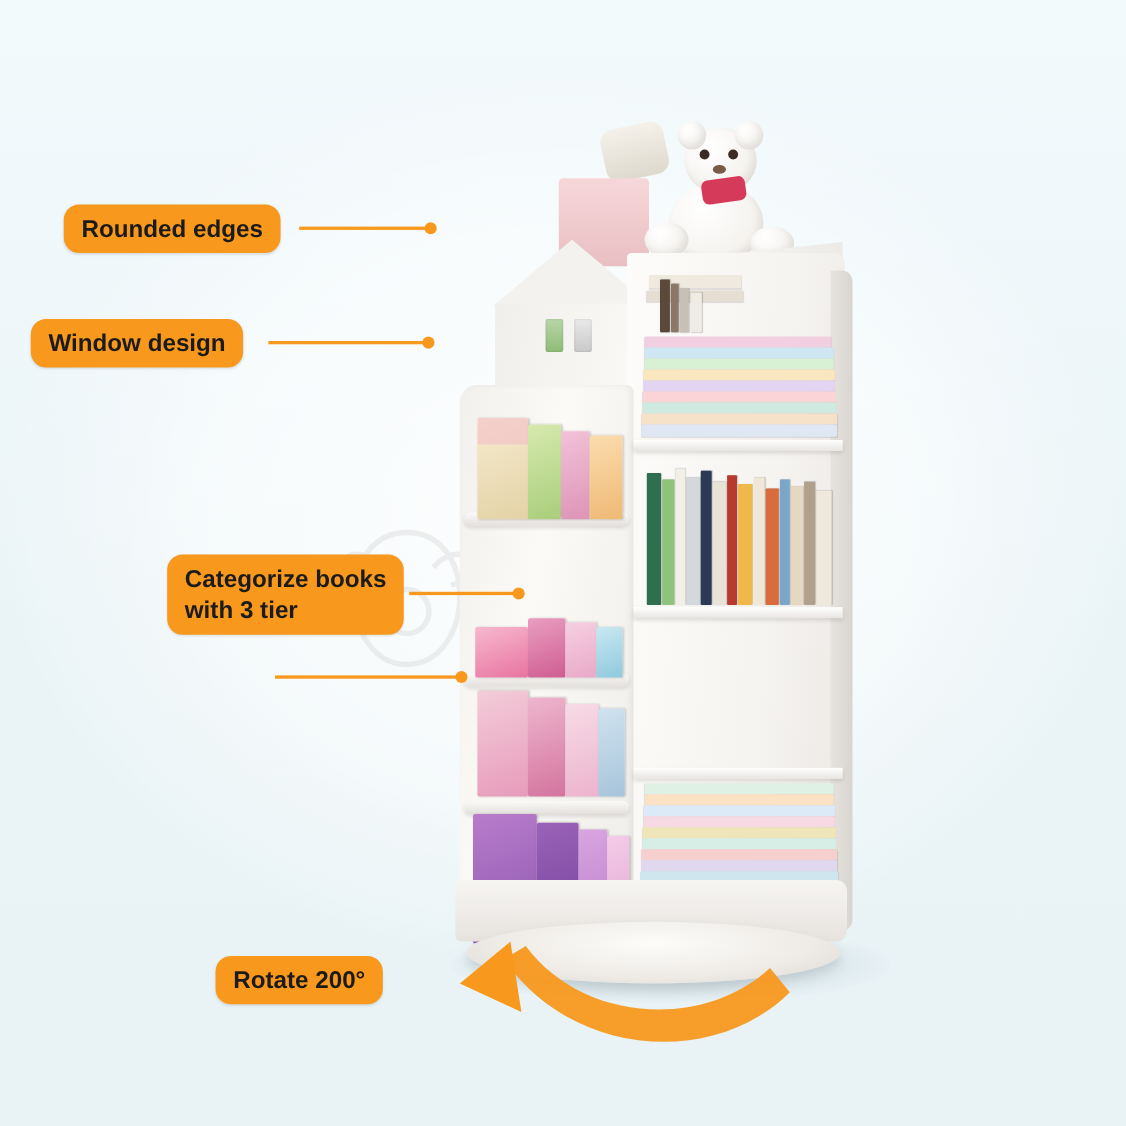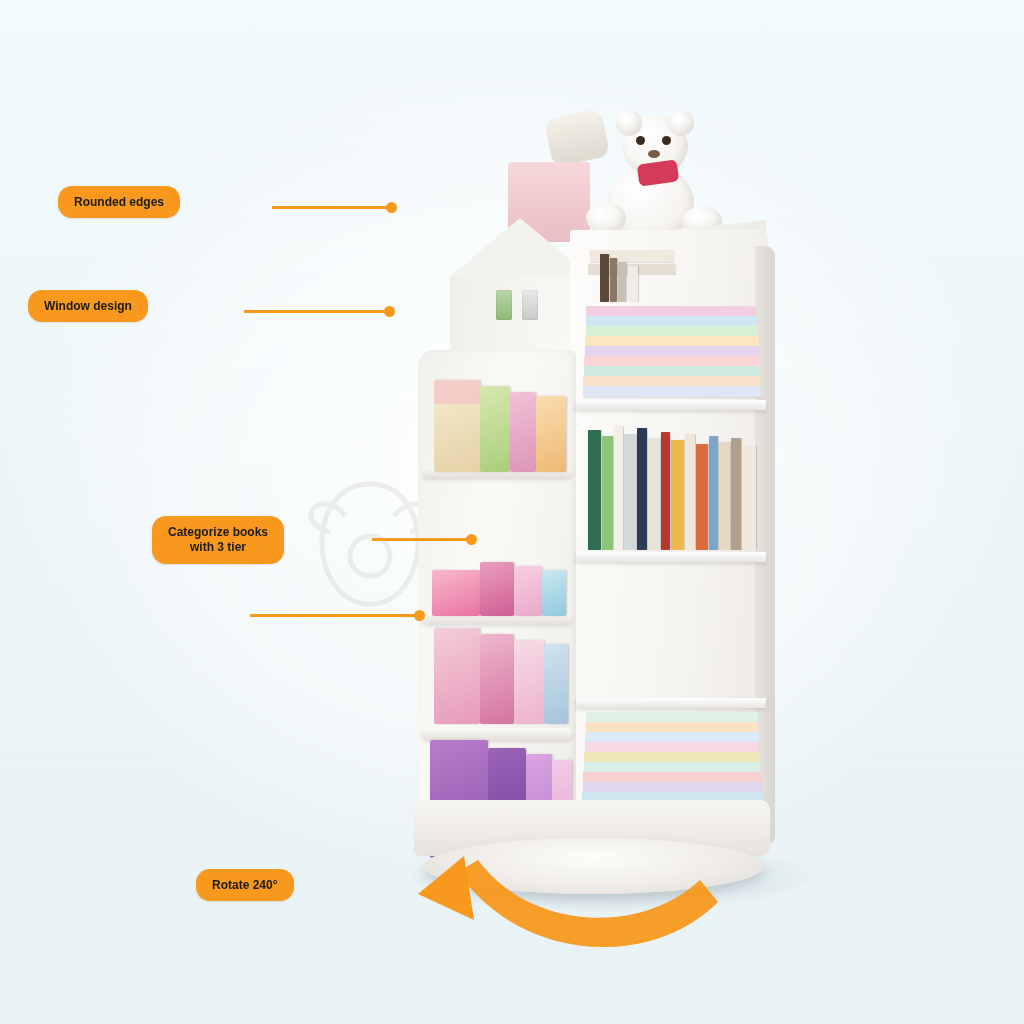--- a/index.html
+++ b/index.html
@@ -247,21 +247,21 @@
   }
 
   
   .callout {
     position: absolute;
     background: #f8981d;
     color: #1b1b1b;
     font-weight: bold;
     border-radius: 14px;
     padding: 9px 16px;
-    font-size: 12px;
+    font-size: 22px;
     line-height: 1.18;
     white-space: pre-line;
     box-shadow: 0 1px 2px rgba(0,0,0,0.10);
   }
   .leader {
     position: absolute;
     height: 3px;
     background: #f8981d;
   }
   .leader .dot {
@@ -413,30 +413,30 @@
   <div class="callout" style="left:58px; top:186px;">Rounded edges</div>
   <div class="leader" style="left:272px; top:206px; width:120px;">
     <span class="dot"></span>
   </div>
 
   <div class="callout" style="left:28px; top:290px;">Window design</div>
   <div class="leader" style="left:244px; top:310px; width:146px;">
     <span class="dot"></span>
   </div>
 
-  <div class="callout" style="left:152px; top:504px; text-align:center; line-height:1.25;margin-top:12px;">Categorize books
+  <div class="callout" style="left:152px; top:504px; text-align:left; line-height:1.25;">Categorize books
 with 3 tier</div>
   <div class="leader" style="left:372px; top:538px; width:100px;">
     <span class="dot"></span>
   </div>
 
   <div class="leader" style="left:250px; top:614px; width:170px;">
     <span class="dot"></span>
   </div>
 
-  <div class="callout" style="left:196px; top:869px;">Rotate 240°</div>
+  <div class="callout" style="left:196px; top:869px;">Rotate 200°</div>
 
   <svg class="rotate-arrow" viewBox="0 0 340 130">
     <path d="M58 22 C120 112 250 120 318 52 L300 30 C240 86 130 80 78 10 Z" fill="#f8981d" opacity="0.95"></path>
     <path d="M64 6 L18 44 L74 70 Z" fill="#f8981d"></path>
   </svg>
 
 </div>
 
 </body></html>

